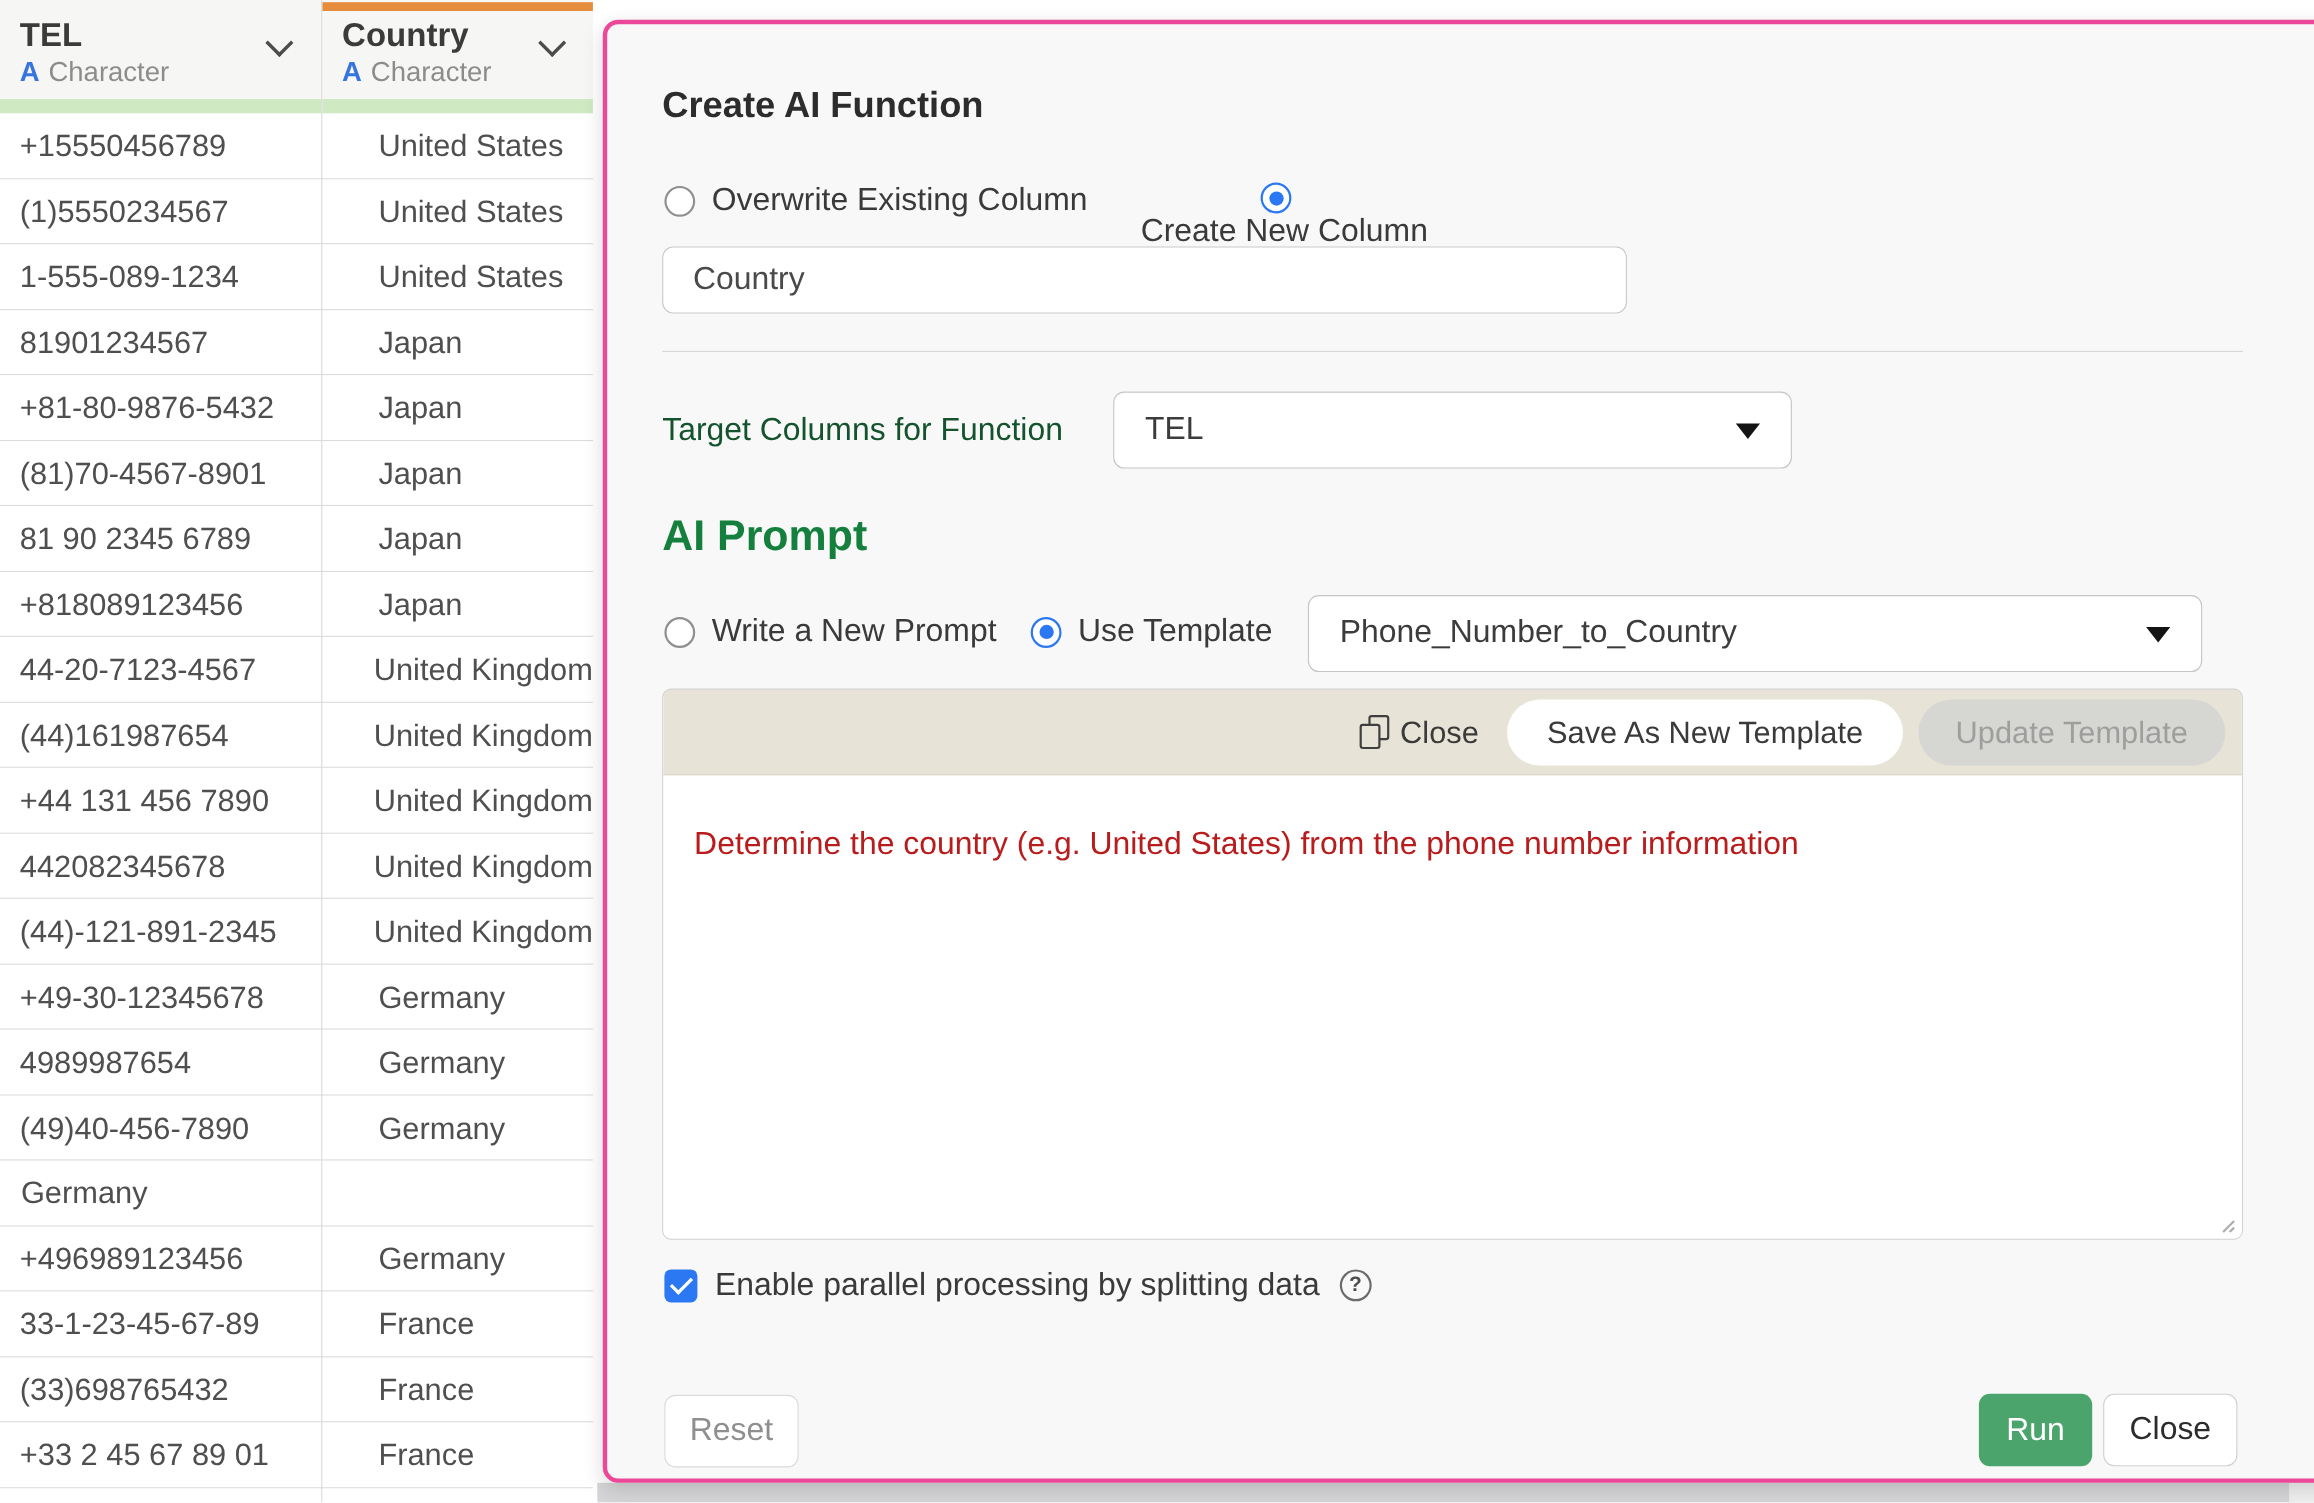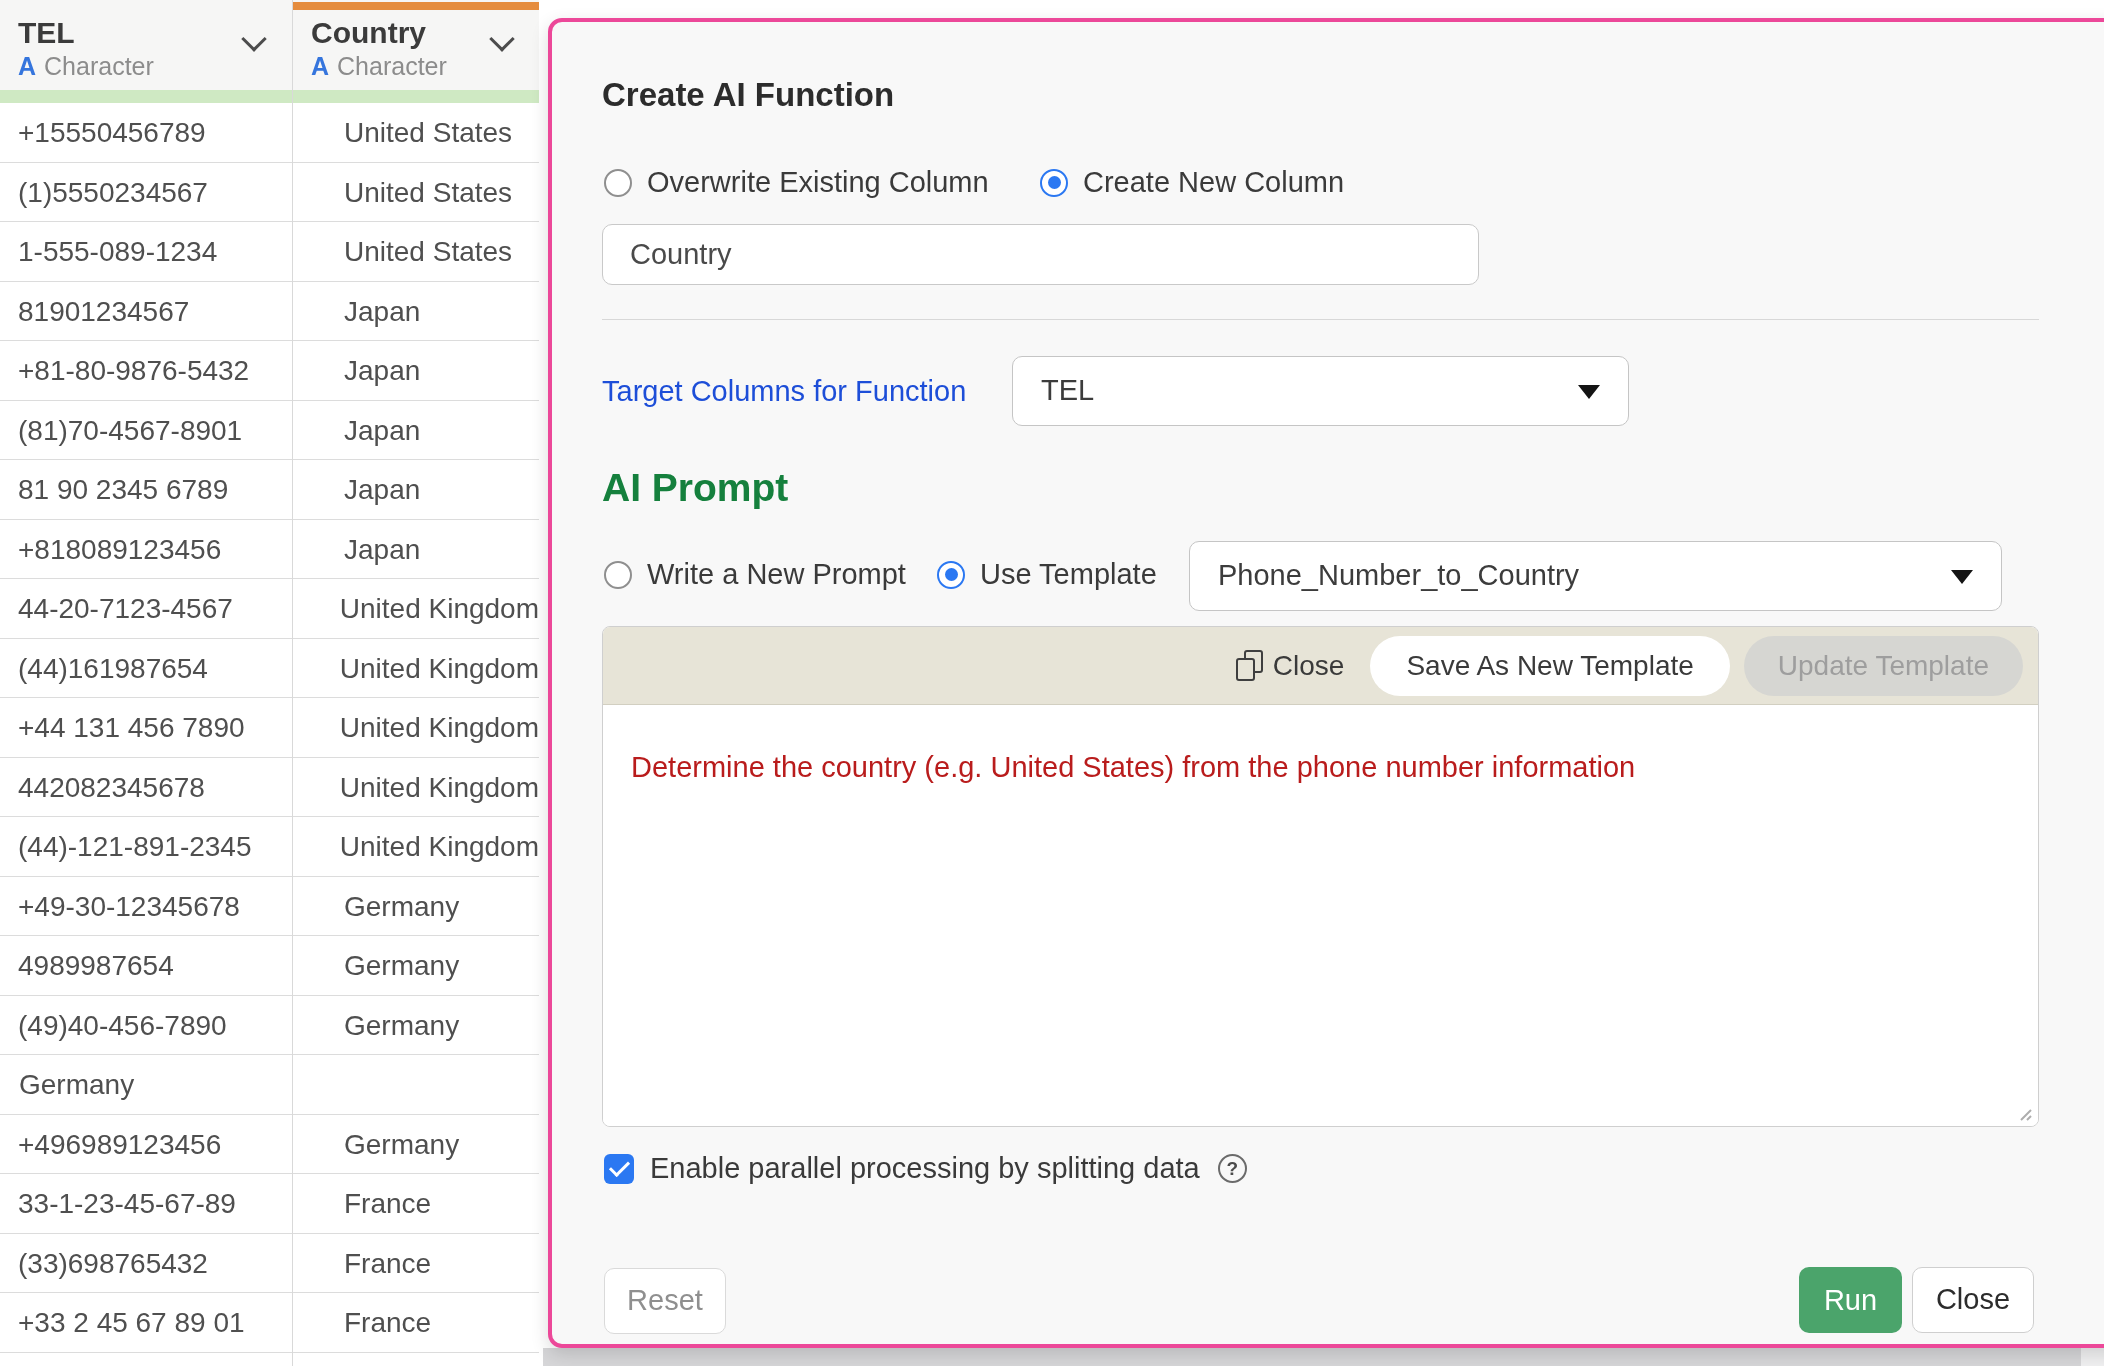--- a/index.html
+++ b/index.html
@@ -40,21 +40,21 @@
   .help-link{position:absolute;right:46px;top:57px;font-size:30px;color:#3F9E62;cursor:pointer;}
   .radio-item{position:absolute;display:flex;align-items:center;cursor:pointer;}
   .radio{width:28px;height:28px;border-radius:50%;border:2.5px solid #8f8f8f;background:#fff;box-sizing:border-box;flex:0 0 auto;}
   .radio.checked{border-color:#2B78F2;display:flex;align-items:center;justify-content:center;}
   .radio.checked::after{content:"";width:13px;height:13px;border-radius:50%;background:#2B78F2;}
   .radio-label{margin-left:15px;font-size:29px;color:#3a3a3a;white-space:nowrap;}
   .text-input{position:absolute;left:50px;top:202px;width:877px;height:61px;box-sizing:border-box;
     border:1.5px solid #c9c9c9;border-radius:10px;background:#fff;
     font-size:29px;color:#4a4a4a;padding-left:27px;line-height:58px;font-family:inherit;}
   .divider{position:absolute;left:50px;top:297px;width:1437px;height:1px;background:#d8d8d8;}
-  .field-label{position:absolute;font-size:29px;color:#1d4ed8;white-space:nowrap;}
+  .field-label{position:absolute;font-size:29px;color:#14532d;white-space:nowrap;}
   .select{position:absolute;height:70px;box-sizing:border-box;border:1.5px solid #c5c5c5;border-radius:10px;
     background:#fff;font-size:29px;color:#3c3c3c;line-height:67px;padding-left:28px;cursor:pointer;white-space:nowrap;}
   .sel-arrow{position:absolute;right:28px;top:50%;margin-top:-6px;width:0;height:0;
     border-left:11px solid transparent;border-right:11px solid transparent;border-top:14px solid #141414;}
   .section-heading{position:absolute;left:50px;font-size:39px;font-weight:700;color:#15803d;}
   
   .prompt-panel{position:absolute;left:50px;top:604px;width:1437px;height:501px;box-sizing:border-box;
     border:1.5px solid #cfcfcf;border-radius:8px;background:#fff;overflow:hidden;}
   .prompt-header{height:78px;background:#E7E4D7;border-bottom:1px solid #d2cfc1;box-sizing:border-box;
     display:flex;align-items:center;justify-content:flex-end;padding-right:15px;}
@@ -222,21 +222,21 @@
 
 <div class="dialog">
 
   <div class="dlg-title">Create AI Function</div>
   <a class="help-link">Help</a>
 
   <div class="radio-item" style="left:52px;top:144px;">
     <span class="radio"></span>
     <span class="radio-label">Overwrite Existing Column</span>
   </div>
-  <div class="radio-item" style="left:488px;top:144px;">
+  <div class="radio-item" style="left:470px;top:144px;flex-direction:column;">
     <span class="radio checked"></span>
     <span class="radio-label">Create New Column</span>
   </div>
 
   <div class="text-input">Country</div>
 
   <div class="divider"></div>
 
   <div class="field-label" style="left:50px;top:334px;line-height:70px;">Target Columns for Function</div>
   <div class="select" style="left:460px;top:334px;width:617px;">

